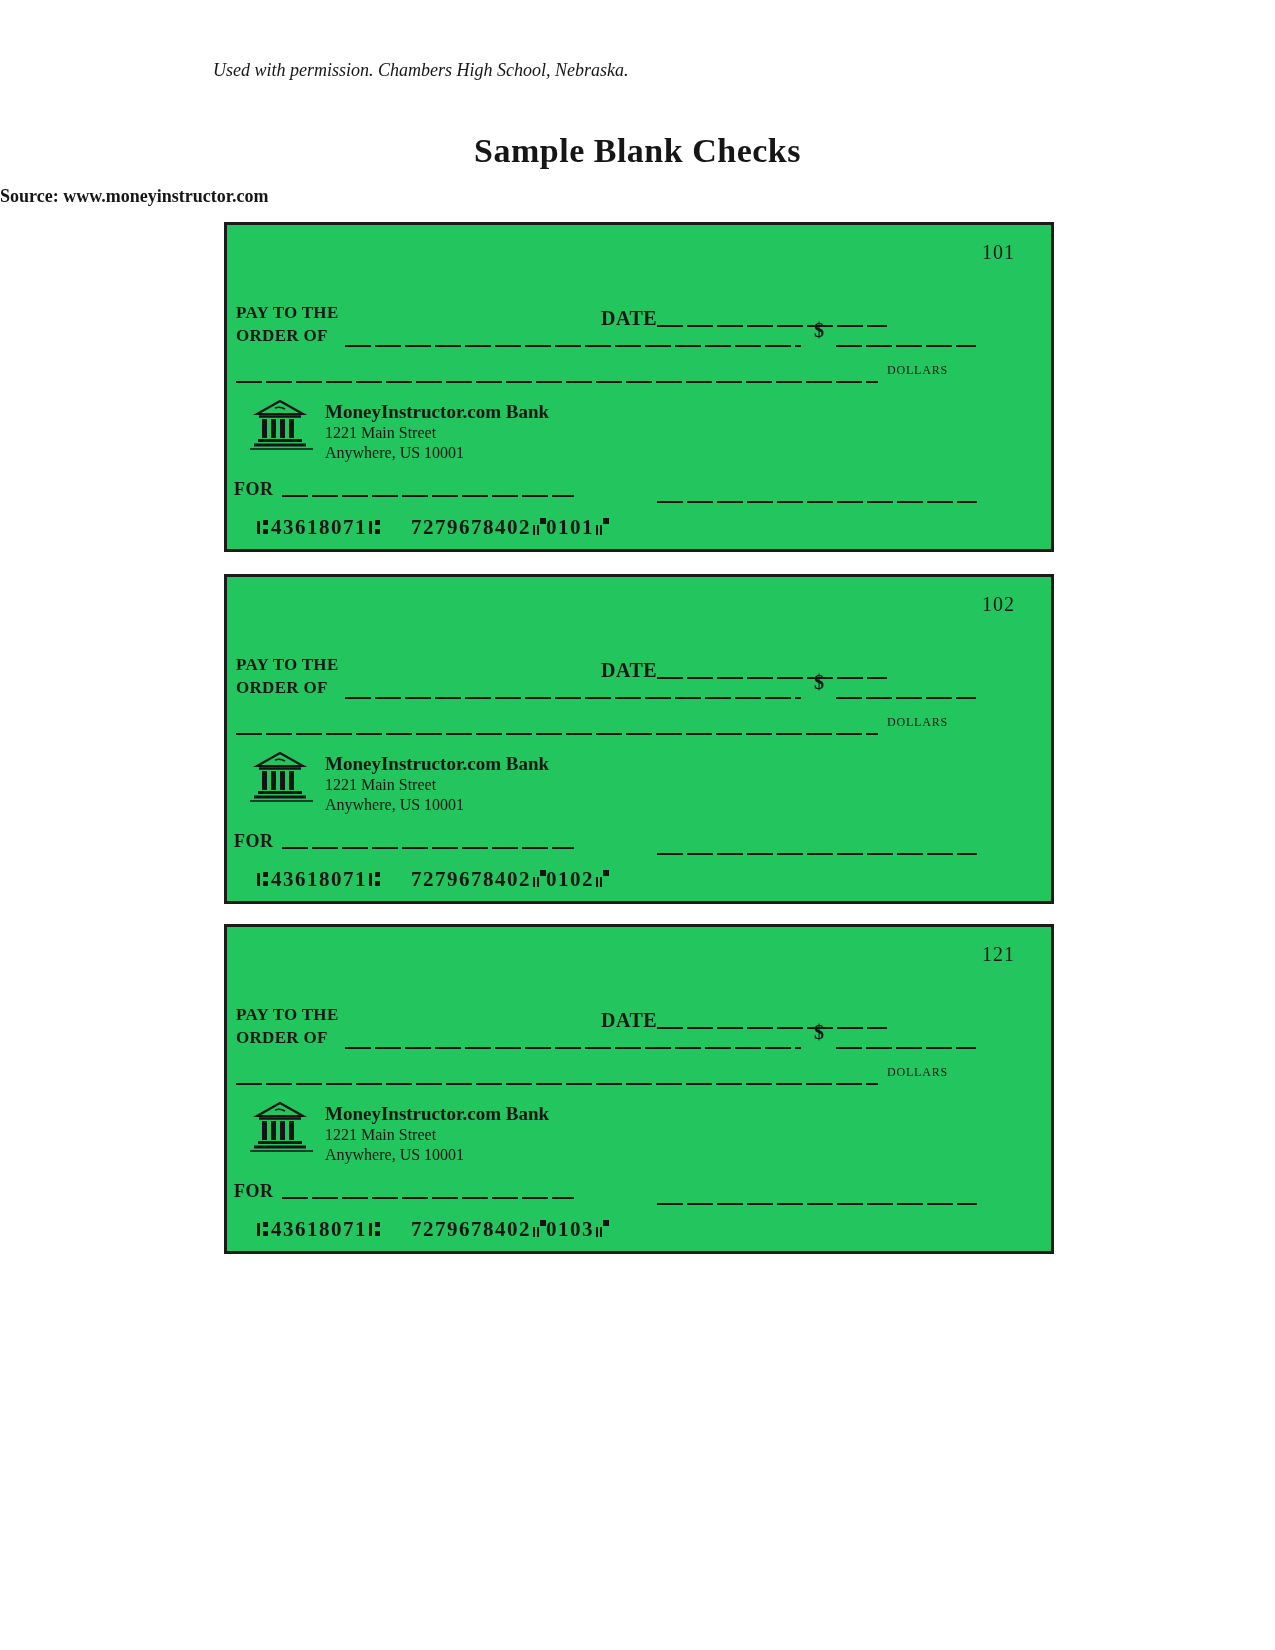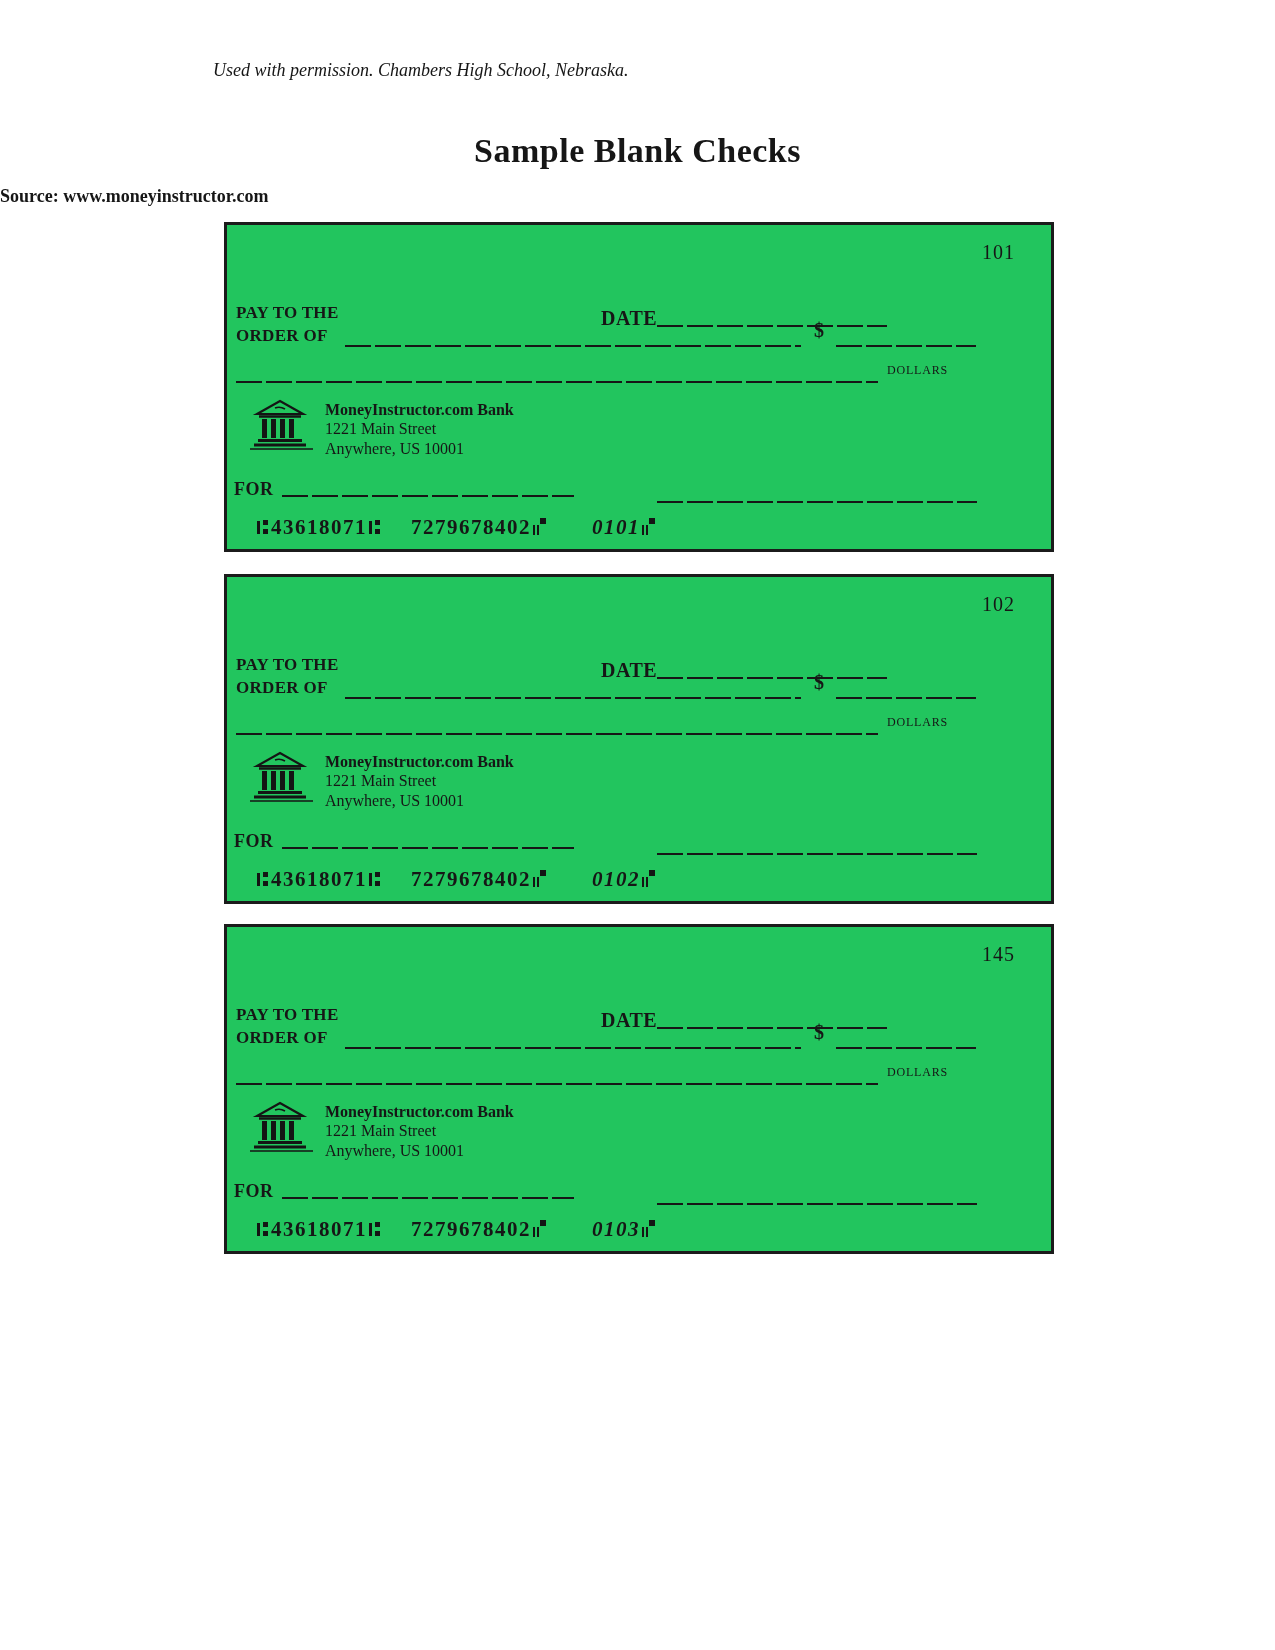--- a/index.html
+++ b/index.html
@@ -31,33 +31,33 @@
   .payee-labels{position:absolute;left:9px;top:76px;font-weight:bold;font-size:17px;line-height:23px;letter-spacing:0.3px;}
   .payee-line{position:absolute;left:118px;top:120px;width:456px;}
   .dollar-sign{position:absolute;left:587px;top:94px;font-weight:bold;font-size:20px;}
   .amount-line{position:absolute;left:609px;top:120px;width:140px;}
 
   .words-line{position:absolute;left:9px;top:156px;width:642px;}
   .dollars-label{position:absolute;left:660px;top:138px;font-weight:normal;font-size:12px;letter-spacing:0.8px;}
 
   .bank-block{position:absolute;left:22px;top:172px;display:flex;gap:12px;align-items:flex-start;}
   .bank-text{padding-top:4px;}
-  .bank-name{font-weight:bold;font-size:16px;}
+  .bank-name{font-weight:bold;font-size:19px;}
   .bank-addr{font-size:16px;line-height:20px;}
 
   .for-row{position:absolute;left:7px;top:254px;display:flex;align-items:flex-end;gap:8px;}
   .for-lbl{font-weight:bold;font-size:18px;letter-spacing:0.5px;}
   .for-line{width:292px;margin-bottom:3px;}
   .sig-line{position:absolute;left:430px;top:276px;width:320px;}
 
   
   .micr-row{position:absolute;left:28px;top:290px;display:flex;align-items:center;font-weight:bold;font-size:21px;}
   .micr-num{letter-spacing:1.5px;}
   .micr-account{margin-left:28px;}
-  .micr-serial{margin-left:46px;font-style:italic;}
+  .micr-serial{}
   .micr-transit{position:relative;display:inline-block;width:14px;height:19px;margin:0 1px;}
   .micr-transit::before{content:"";position:absolute;left:1px;top:3px;width:3px;height:13px;background:#141414;}
   .micr-transit::after{content:"";position:absolute;right:2px;top:2px;width:5px;height:5px;background:#141414;box-shadow:0 9px 0 #141414;}
   .micr-onus{position:relative;display:inline-block;width:13px;height:19px;margin-left:2px;}
   .micr-onus::before{content:"";position:absolute;left:0;bottom:2px;width:2px;height:10px;background:#141414;box-shadow:4px 0 0 #141414;}
   .micr-onus::after{content:"";position:absolute;right:0;top:0;width:6px;height:6px;background:#141414;}
 </style>
 </head>
 <body>
 
@@ -159,21 +159,21 @@
     <span class="micr-num">43618071</span>
     <span class="micr-transit"></span>
     <span class="micr-num micr-account">7279678402</span>
     <span class="micr-onus"></span>
     <span class="micr-num micr-serial">0102</span>
     <span class="micr-onus"></span>
   </div>
 </div>
 
 <div class="check" id="check3">
-  <div class="check-number">145</div>
+  <div class="check-number">121</div>
   <div class="date-row">
     <span class="date-lbl">DATE</span>
     <span class="fill-line date-line"></span>
   </div>
   <div class="payee-labels">
     <div>PAY TO THE</div>
     <div>ORDER OF</div>
   </div>
   <div class="fill-line payee-line"></div>
   <div class="dollar-sign">$</div>

